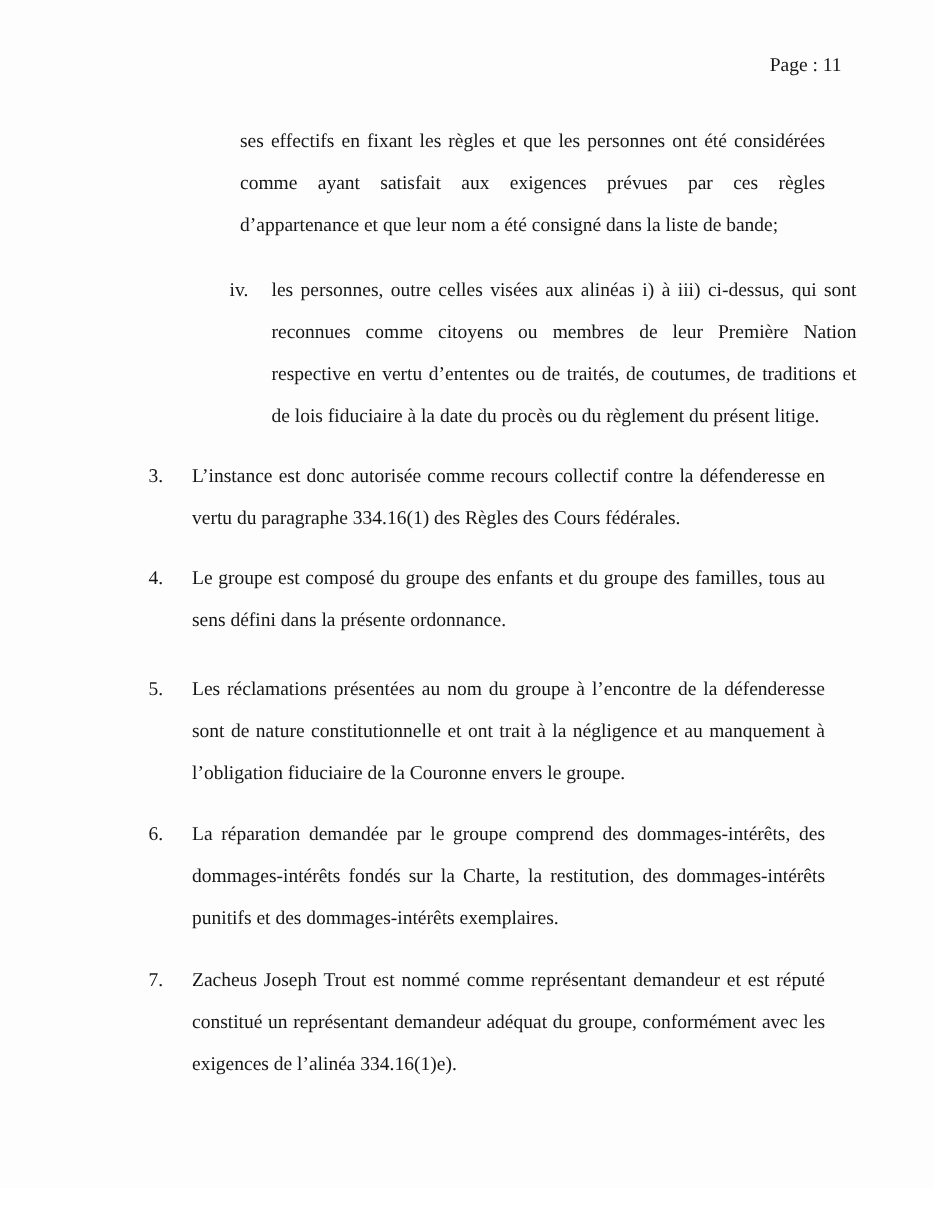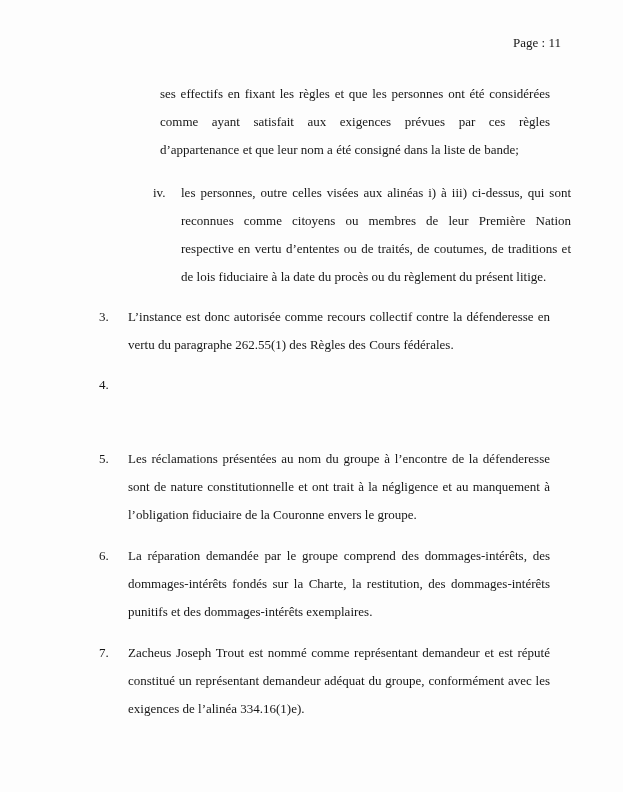--- a/index.html
+++ b/index.html
@@ -76,25 +76,26 @@
 
   <div class="block cont-block">ses effectifs en fixant les règles et que les personnes ont été considérées comme ayant satisfait aux exigences prévues par ces règles d’appartenance et que leur nom a été consigné dans la liste de bande;</div>
 
   <div class="block subitem">
     <span class="marker">iv.</span>
     <span>les personnes, outre celles visées aux alinéas i) à iii) ci-dessus, qui sont reconnues comme citoyens ou membres de leur Première Nation respective en vertu d’ententes ou de traités, de coutumes, de traditions et de lois fiduciaire à la date du procès ou du règlement du présent litige.</span>
   </div>
 
   <div class="block para p3">
     <span class="num">3.</span>
-    <span>L’instance est donc autorisée comme recours collectif contre la défenderesse en vertu du paragraphe 262.55(1) des </span><span class="italic">Règles des Cours fédérales</span><span>.</span>
+    <span>L’instance est donc autorisée comme recours collectif contre la défenderesse en vertu du paragraphe 334.16(1) des </span><span class="italic">Règles des Cours fédérales</span><span>.</span>
   </div>
 
   <div class="block para p4">
     <span class="num">4.</span>
+    <span>Le groupe est composé du groupe des enfants et du groupe des familles, tous au sens défini dans la présente ordonnance.</span>
   </div>
 
   <div class="block para p5">
     <span class="num">5.</span>
     <span>Les réclamations présentées au nom du groupe à l’encontre de la défenderesse sont de nature constitutionnelle et ont trait à la négligence et au manquement à l’obligation fiduciaire de la Couronne envers le groupe.</span>
   </div>
 
   <div class="block para p6">
     <span class="num">6.</span>
     <span>La réparation demandée par le groupe comprend des dommages-intérêts, des dommages-intérêts fondés sur la Charte, la restitution, des dommages-intérêts punitifs et des dommages-intérêts exemplaires.</span>

